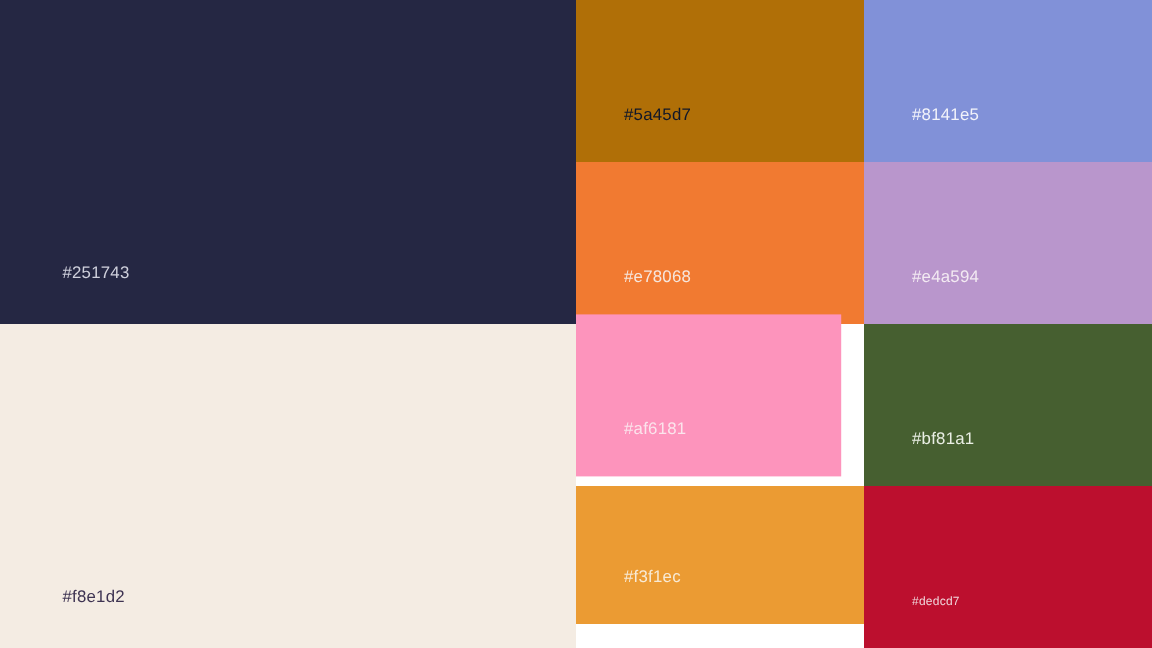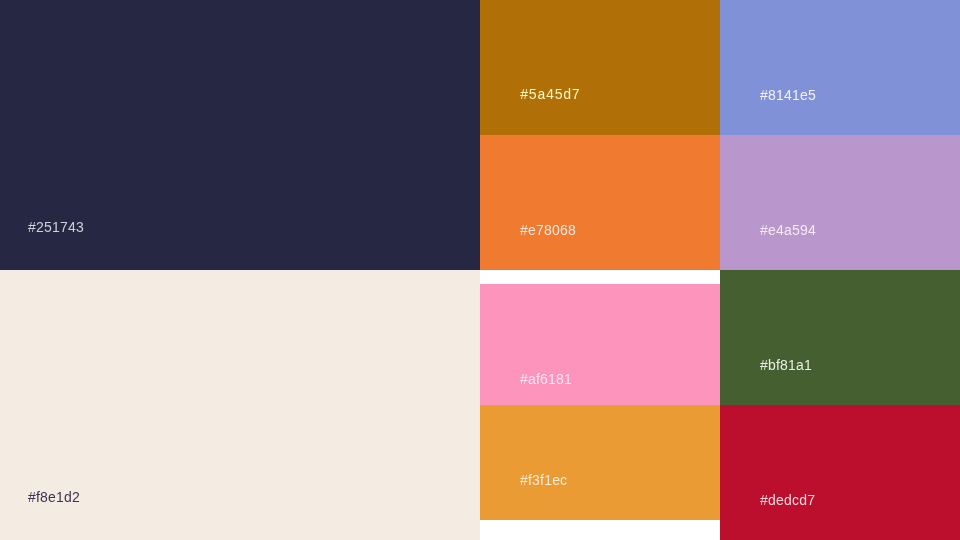--- a/index.html
+++ b/index.html
@@ -16,21 +16,21 @@
     font-family: "Liberation Sans", "DejaVu Sans", sans-serif;
     -webkit-font-smoothing: antialiased;
   }
   .swatch {
     position: absolute;
     box-sizing: border-box;
     overflow: hidden;
   }
   .swatch-label {
     position: absolute;
-    left: 28px;
+    left: 52px;
     font-size: 14px;
     font-weight: 400;
     letter-spacing: 0.2px;
     line-height: 1;
     white-space: nowrap;
     user-select: none;
   }
   
   .swatch.narrow .swatch-label {
     left: 40px;
@@ -40,36 +40,36 @@
 <body>
 
 <div id="palette-canvas" style="width: 960px; height: 540px; background: rgb(255, 255, 255);">
     <div class="swatch" style="left: 0px; top: 0px; width: 480px; height: 270px; background: rgb(37, 39, 67);">
       <span class="swatch-label" style="bottom: 36px; color: rgb(207, 208, 220); font-size: 14px;">#251743</span>
     </div>
     <div class="swatch" style="left: 0px; top: 270px; width: 480px; height: 270px; background: rgb(244, 236, 227); text-decoration: underline;">
       <span class="swatch-label" style="bottom: 36px; color: rgb(62, 51, 82); font-size: 14px;">#f8e1d2</span>
     </div>
     <div class="swatch narrow" style="left: 480px; top: 0px; width: 240px; height: 135px; background: rgb(176, 111, 7);">
-      <span class="swatch-label" style="bottom: 33px; color: #fef9c3; font-size: 14px; font-family: Liberation Mono, monospace;">#5a45d7</span>
+      <span class="swatch-label" style="bottom: 33px; color: #0f172a; font-size: 14px;">#5a45d7</span>
     </div>
     <div class="swatch narrow" style="left: 720px; top: 0px; width: 260px; height: 135px; background: rgb(129, 145, 216);">
       <span class="swatch-label" style="bottom: 33px; color: rgb(242, 243, 250); font-size: 14px;">#8141e5</span>
     </div>
     <div class="swatch narrow" style="left: 480px; top: 135px; width: 240px; height: 135px; background: rgb(241, 122, 49);">
       <span class="swatch-label" style="bottom: 33px; color: rgb(246, 230, 221); font-size: 14px;">#e78068</span>
     </div>
     <div class="swatch narrow" style="left: 720px; top: 135px; width: 240px; height: 135px; background: rgb(185, 150, 204);">
       <span class="swatch-label" style="bottom: 33px; color: rgb(243, 234, 242); font-size: 14px;">#e4a594</span>
     </div>
-    <div class="swatch narrow" style="left: 480px; top: 284px; width: 240px; height: 135px; background: rgb(253, 148, 188);">
+    <div class="swatch narrow" style="left: 480px; top: 262px; width: 221px; height: 135px; background: rgb(253, 148, 188);">
       <span class="swatch-label" style="bottom: 33px; color: rgb(251, 228, 236); font-size: 14px;">#af6181</span>
     </div>
     <div class="swatch narrow" style="left: 720px; top: 270px; width: 240px; height: 135px; background: rgb(70, 95, 48);">
       <span class="swatch-label" style="bottom: 33px; color: rgb(233, 238, 228); font-size: 14px; text-align: center;">#bf81a1</span>
     </div>
     <div class="swatch narrow" style="left: 480px; top: 405px; width: 240px; height: 115px; background: rgb(235, 155, 51);">
       <span class="swatch-label" style="bottom: 33px; color: rgb(248, 234, 213); font-size: 14px;">#f3f1ec</span>
     </div>
     <div class="swatch narrow" style="left: 720px; top: 405px; width: 240px; height: 135px; background: rgb(188, 15, 46);">
-      <span class="swatch-label" style="bottom: 33px; color: rgb(240, 215, 220); font-size: 14px;">#dedcd7</span>
+      <span class="swatch-label" style="bottom: 33px; color: rgb(240, 215, 220); font-size: 10px;">#dedcd7</span>
     </div>
   </div>
 
 </body></html>

